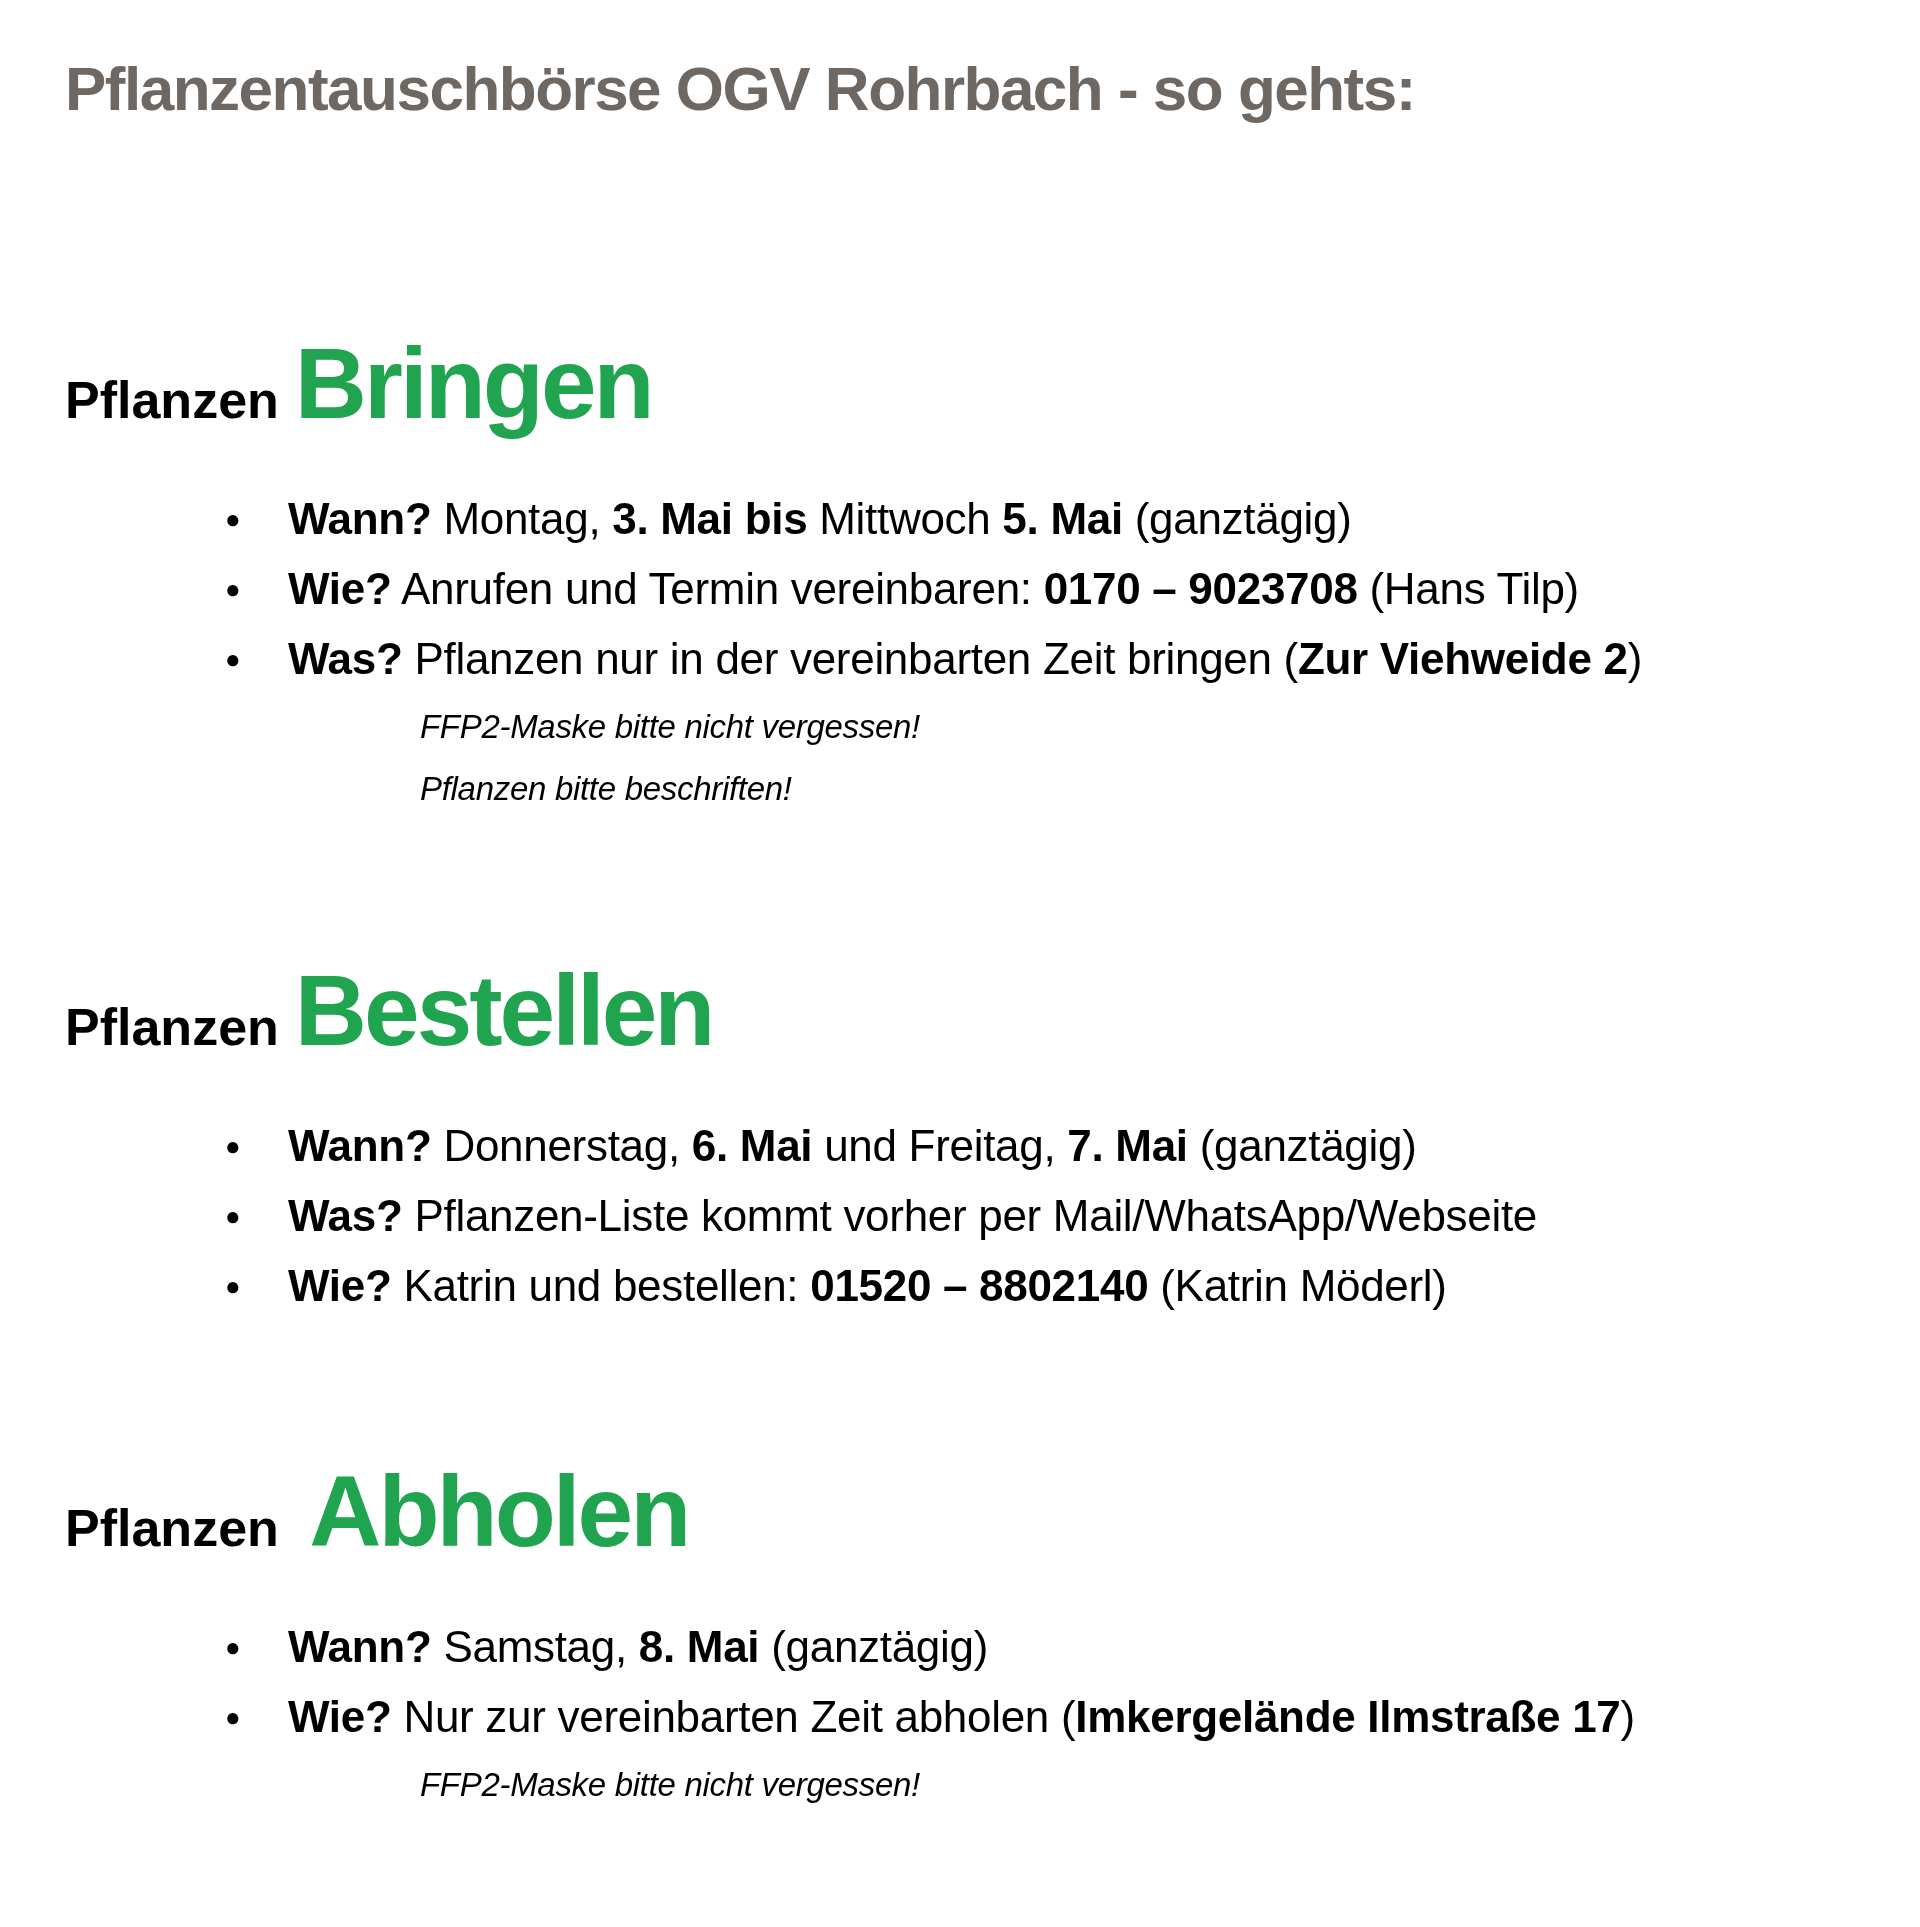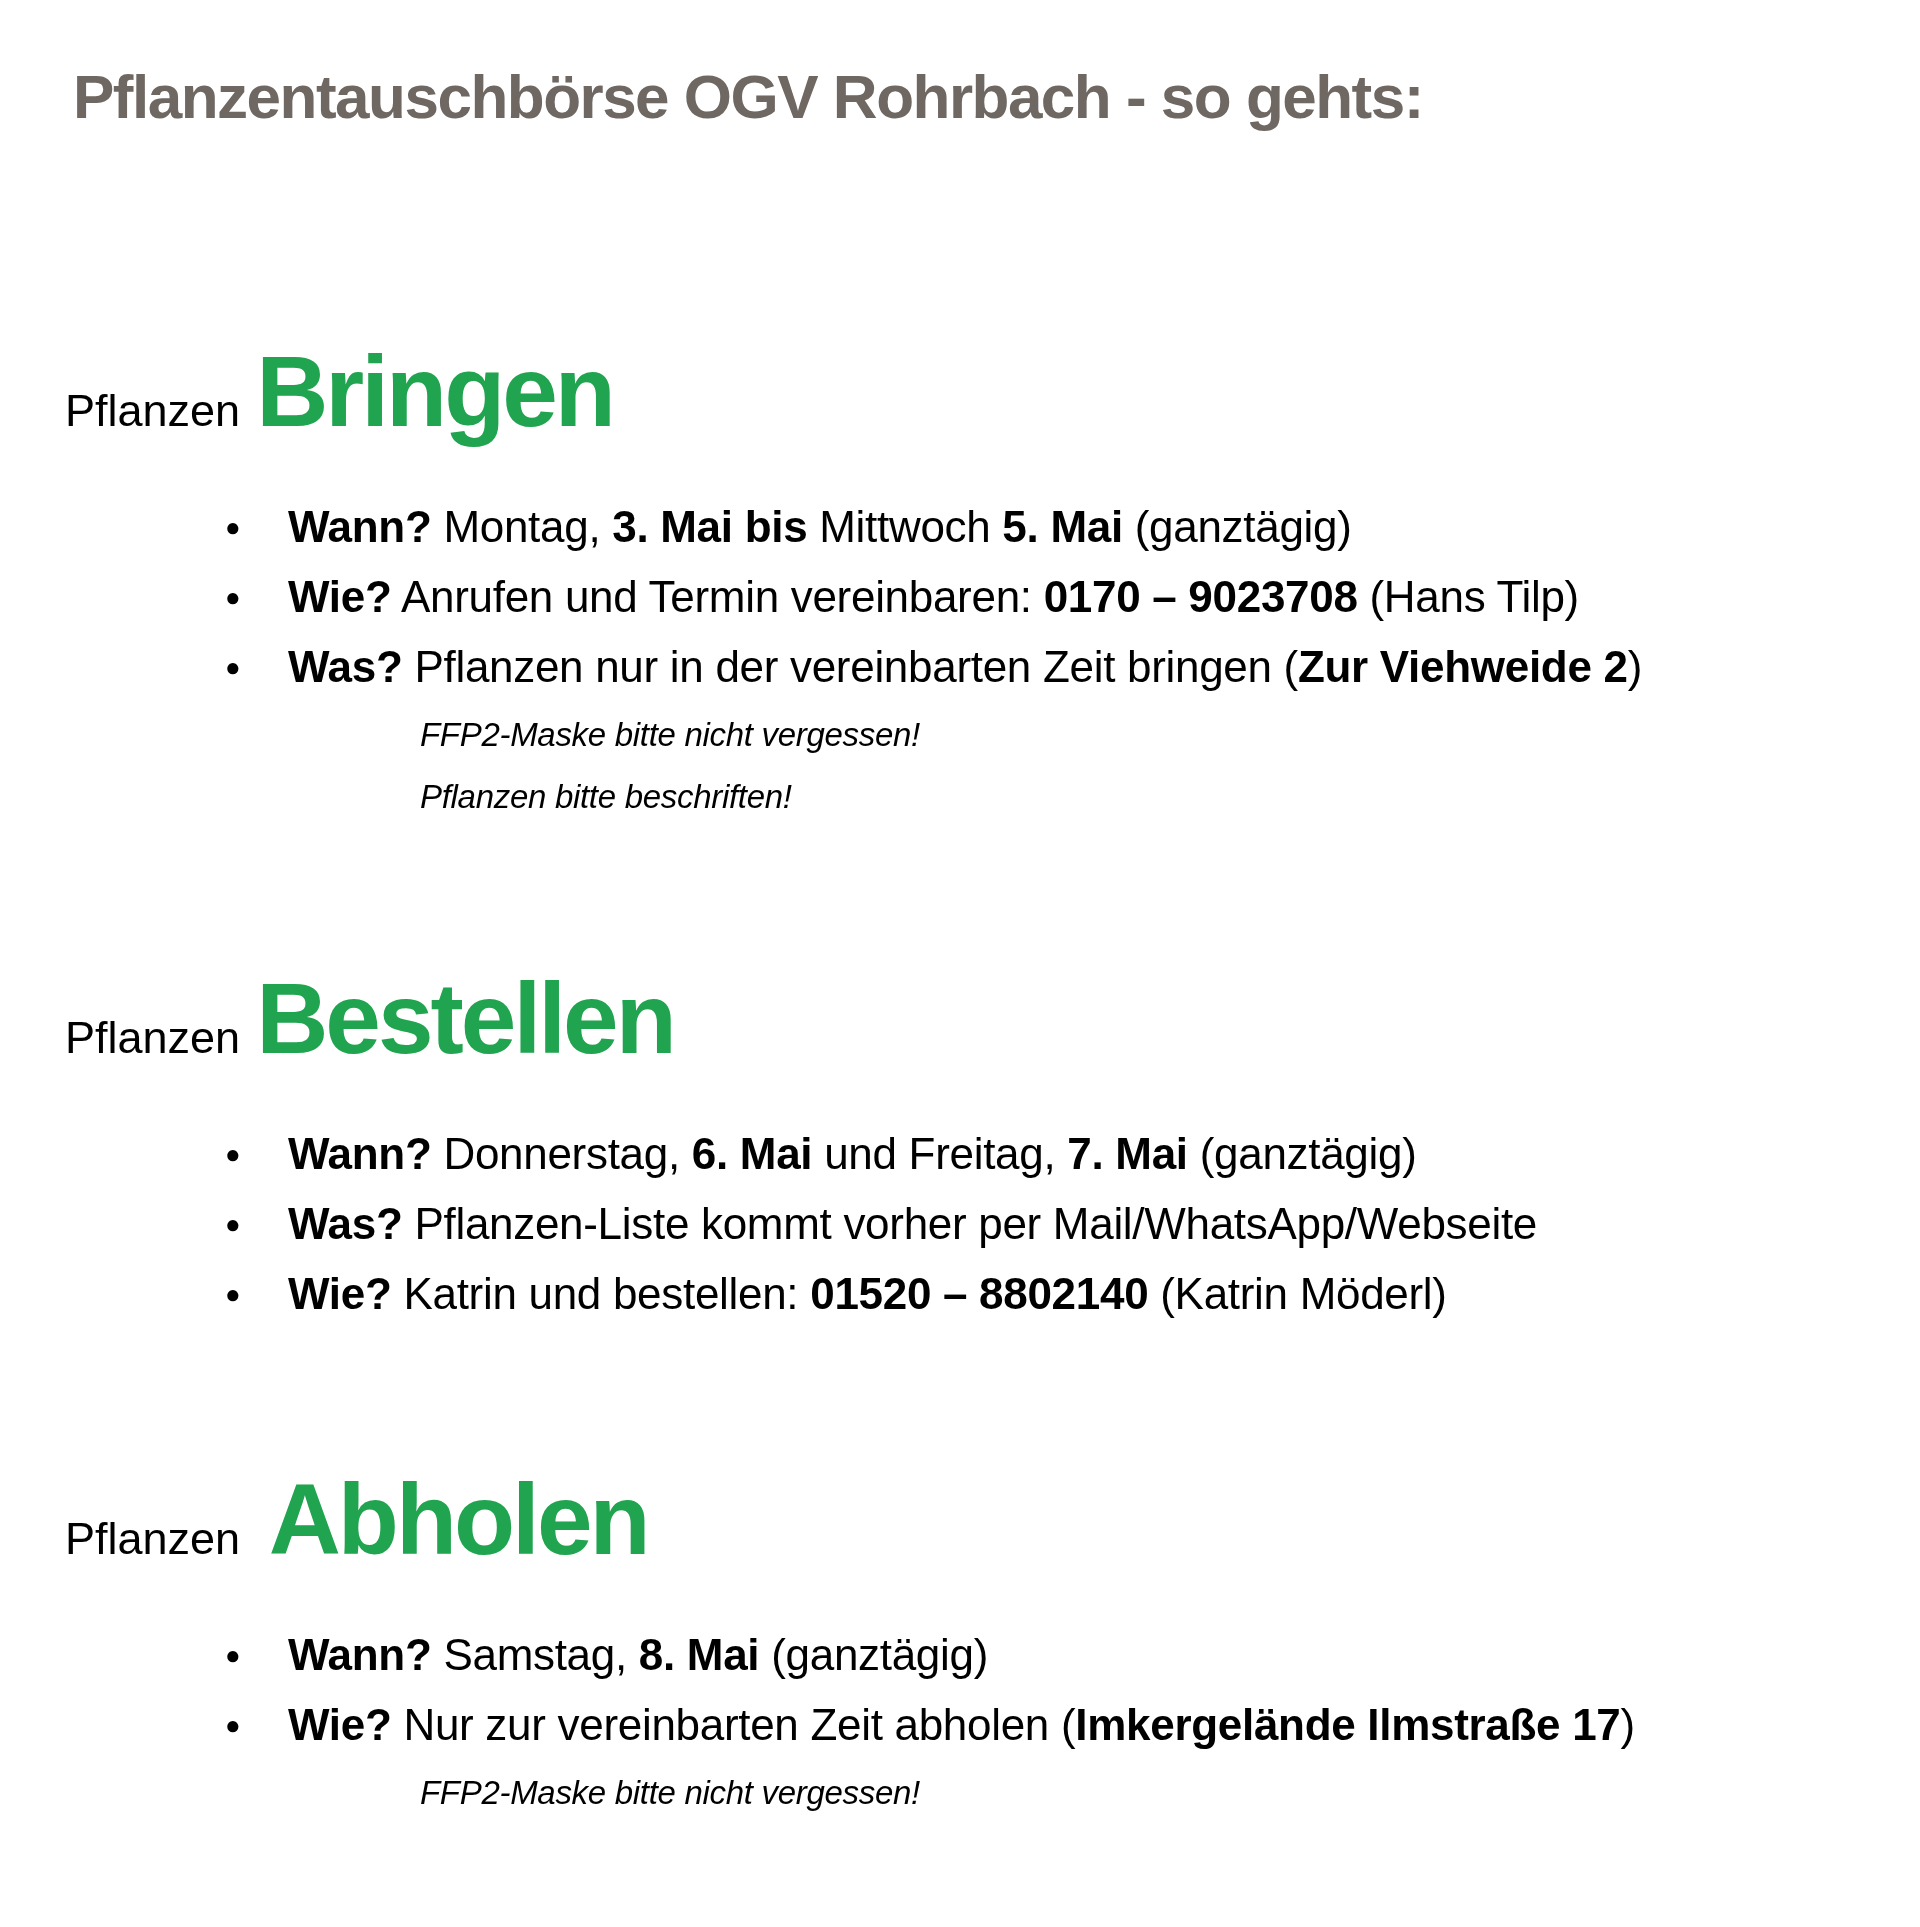--- a/index.html
+++ b/index.html
@@ -10,35 +10,36 @@
   html,body{margin:0;padding:0;}
   body{
     width:1920px;height:1927px;
     background:#ffffff;
     font-family:"Liberation Sans","DejaVu Sans",sans-serif;
     color:var(--text-color);
     overflow:hidden;
   }
   .page{padding:52px 40px 0 65px;}
   .doc-title{
-    margin:8px;
+    margin:0;
     font-size:62px;
     font-weight:bold;
     letter-spacing:-1.5px;
     color:var(--title-color);
     line-height:1.2;
     white-space:nowrap;
   }
   #sections > .section:first-child{margin-top:205px;}
   .section + .section{margin-top:138px;}
   .section-head{display:flex;align-items:baseline;gap:16px;}
   .section-label{
-    font-size:45px;
+    font-size:52px;
     color:var(--text-color);
     white-space:pre; 
+    font-weight:bold;
   }
   .section-heading{
     font-size:100px;
     font-weight:bold;
     color:var(--accent);
     letter-spacing:-3px;
     line-height:1.05;
     white-space:nowrap;
     text-align:right;
   }

